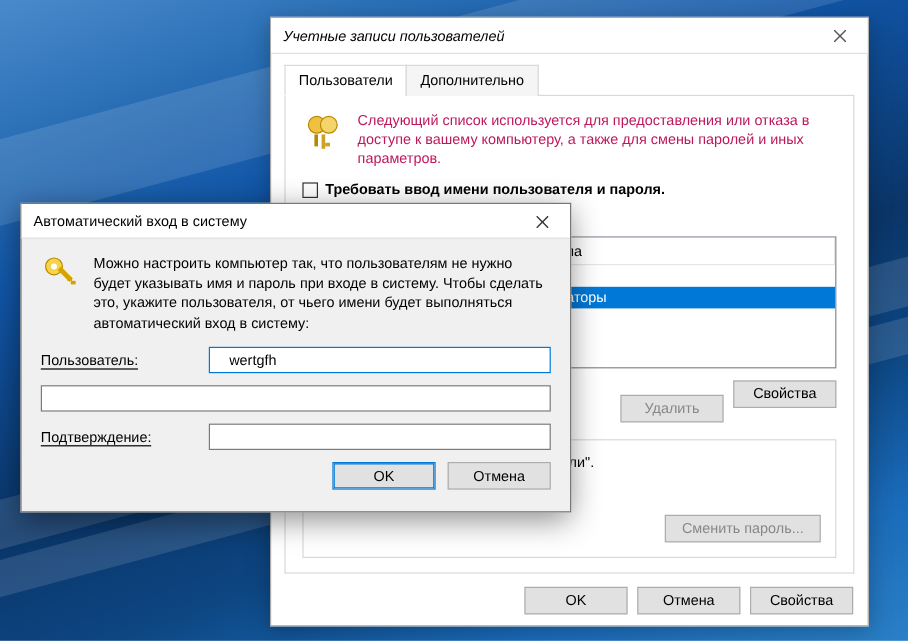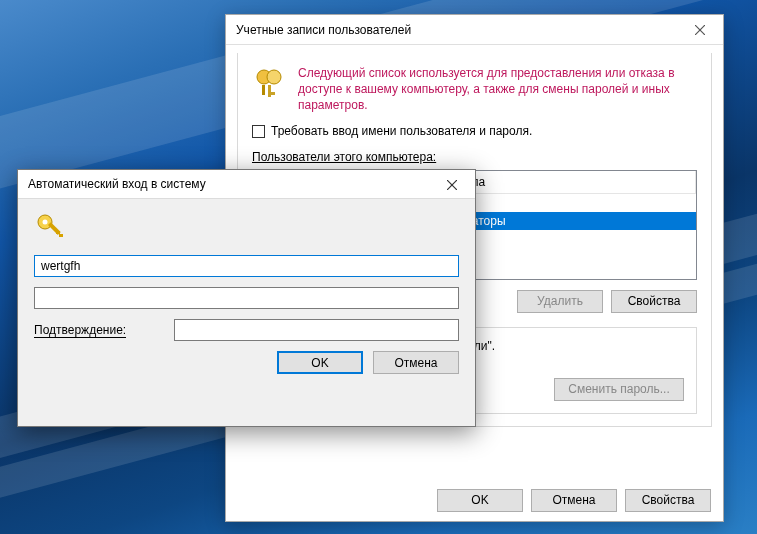--- a/index.html
+++ b/index.html
@@ -8,55 +8,55 @@
   .stripe.s1 { width: 1200px; height: 70px; top: 10px; left: -200px; }
   .stripe.s2 { width: 1200px; height: 40px; top: 310px; left: -200px; }
   .stripe.s3 { width: 1200px; height: 30px; top: 360px; left: -200px; }
 
   
   .win-main {
     position:absolute; left:225px; top:14px; width:499px; height:508px;
     background:#fff; border:1px solid #a9a9a9; box-shadow: 0 4px 18px rgba(0,0,0,.25);
   }
   .win-main .titlebar { height:30px; background:#fff; border-bottom:1px solid #dfdfdf; display:flex; align-items:center; padding:0 0 0 10px; position:relative; }
-  .win-main .titlebar .title { color:#000; font-size:12px; }
+  .win-main .titlebar .title { color:#000; font-size:12px;font-style:italic; }
   .win-main .titlebar .close { position:absolute; right:0; top:0; width:46px; height:30px; display:flex; align-items:center; justify-content:center; color:#555; }
   .win-main .titlebar .close svg { width:10px; height:10px; }
 
   .body-pad { padding: 8px 11px 10px 11px; }
   .tabs { display:flex; border-bottom:1px solid #d9d9d9; }
   .tab { padding:5px 11px; border:1px solid #d9d9d9; border-bottom:none; background:#fff; margin-right:0; position:relative; top:1px; }
   .tab.active { background:#fff; border-bottom:1px solid #fff; }
   .tab.inactive { background:#f5f5f5; }
   .tab + .tab { margin-left:-1px; }
 
   .panel { border:1px solid #d9d9d9; border-top:none; padding:12px 14px 12px 14px; }
 
   .intro-row { display:flex; gap:10px; margin-bottom:10px; }
   .intro-row .icon-holder { width:36px; height:36px; flex:none; }
   .intro-row .txt { color:#be185d; line-height:1.35; }
 
-  .chk-row { display:flex; align-items:flex-end; gap:6px; margin-bottom:12px; }
+  .chk-row { display:flex; align-items:flex-end; gap:6px; margin-bottom:12px;font-weight:bold; }
   .chk-box { width:13px; height:13px; border:1px solid #333; background:#fff; flex:none; }
 
   .list-label { margin-bottom:6px; text-decoration: underline; }
 
   .listbox { border:1px solid #828790; height:110px; overflow:hidden; margin-bottom:10px; }
   .lb-header { display:flex; background:#fff; border-bottom:1px solid #e5e5e5; }
   .lb-header .h { padding:4px 8px; border-right:1px solid #e5e5e5; }
   .lb-header .h.c1 { width:42%; }
   .lb-header .h.c2 { flex:1; }
   .lb-row { display:flex; padding:2px 8px; }
   .lb-row.selected { background:#0078d7; color:#fff; }
   .lb-row .c1 { width:42%; }
   .lb-row .c2 { flex:1; }
 
   .btn-row-right { display:flex; justify-content:flex-end; gap:8px; margin-bottom:14px; }
   .btn { min-width:86px; height:23px; border:1px solid #adadad; background:#e1e1e1; display:flex; align-items:center; justify-content:center; padding:0 10px; cursor:default; }
-  .btn.disabled { color:#888; }
+  .btn.disabled { color:#888;margin-top:12px; }
   .btn.default { border:1px solid #0078d7; box-shadow: inset 0 0 0 1px #0078d7; }
 
   .group { border:1px solid #d9d9d9; padding:10px 12px 12px 12px; position:relative; margin-top:4px; }
   .group .g-legend { position:absolute; top:-9px; left:8px; background:#fff; padding:0 4px; }
   .group .g-body { display:flex; gap:10px; }
   .group .g-icon { width:32px; height:32px; flex:none; }
   .group .g-text { flex:1; line-height:1.35; }
   .group .g-btn-row { display:flex; justify-content:flex-end; margin-top:8px; }
 
   .bottom-buttons { position:absolute; left:0; right:0; bottom:0; height:42px; display:flex; align-items:center; justify-content:flex-end; gap:8px; padding:0 12px; }
@@ -72,21 +72,21 @@
 
   .front-body { padding:12px 16px 12px 16px; }
   .front-intro { display:flex; gap:12px; margin-bottom:12px; }
   .front-intro .i-icon { width:32px; height:32px; flex:none; }
   .front-intro .txt { line-height:1.38; }
 
   .form-row { display:flex; align-items:center; margin-bottom:10px; }
   .form-row .lbl { width:140px; }
   .form-row .lbl span { border-bottom:1px solid #000; }
   .form-row input[type=text], .form-row input[type=password] {
-    flex:1; height:22px; border:1px solid #7a7a7a; padding:0 6px; background:#fff; font-size:12px;
+    flex:1; height:22px; border:1px solid #7a7a7a; padding:0 16px; background:#fff; font-size:12px;
   }
   .form-row.active input { border:1px solid #0078d7; outline:none; }
 
   .front-buttons { display:flex; justify-content:flex-end; gap:10px; margin-top:6px; }
 </style>
 </head>
 <body>
 
 <div class="stripe s1"></div>
 <div class="stripe s2"></div>
@@ -97,20 +97,24 @@
     <div class="title">Учетные записи пользователей</div>
     <div class="close">
       <svg viewBox="0 0 10 10">
           <line x1="0" y1="0" x2="10" y2="10" stroke="currentColor" stroke-width="1.2"></line>
           <line x1="10" y1="0" x2="0" y2="10" stroke="currentColor" stroke-width="1.2"></line>
         </svg>
     </div>
   </div>
 
   <div class="body-pad">
+    <div class="tabs">
+      <div class="tab active">Пользователи</div>
+      <div class="tab inactive">Дополнительно</div>
+    </div>
 
     <div class="panel">
       <div class="intro-row">
         <div class="icon-holder">
           <svg viewBox="0 0 36 36">
             <circle cx="12" cy="12" r="7" fill="#f0c040" stroke="#b58a00"></circle>
             <circle cx="22" cy="12" r="7" fill="#f5d46b" stroke="#b58a00"></circle>
             <rect x="16" y="20" width="3" height="12" fill="#c9a227"></rect>
             <rect x="19" y="27" width="4" height="3" fill="#c9a227"></rect>
             <rect x="10" y="20" width="3" height="10" fill="#b58a00"></rect>
@@ -188,23 +192,25 @@
     <div class="front-intro">
       <div class="i-icon">
         <svg viewBox="0 0 32 32">
           <circle cx="11" cy="11" r="7" fill="#f7d24a" stroke="#b58a00"></circle>
           <circle cx="11" cy="11" r="2.5" fill="#fff"></circle>
           <rect x="14" y="14" width="4" height="14" transform="rotate(-45 14 14)" fill="#d7a200"></rect>
           <rect x="22" y="20" width="4" height="3" fill="#d7a200"></rect>
           <rect x="25" y="23" width="4" height="3" fill="#d7a200"></rect>
         </svg>
       </div>
+      <div class="txt">Можно настроить компьютер так, что пользователям не нужно будет указывать имя и пароль при входе в систему. Чтобы сделать это, укажите пользователя, от чьего имени будет выполняться автоматический вход в систему:</div>
     </div>
 
     <div class="form-row active">
+      <div class="lbl"><span>Пользователь:</span></div>
       <input type="text" value="wertgfh" style="">
     </div>
     <div class="form-row">
       <input type="password" value="" style="">
     </div>
     <div class="form-row">
       <div class="lbl"><span>Подтверждение:</span></div>
       <input type="password" value="" style="">
     </div>
 

